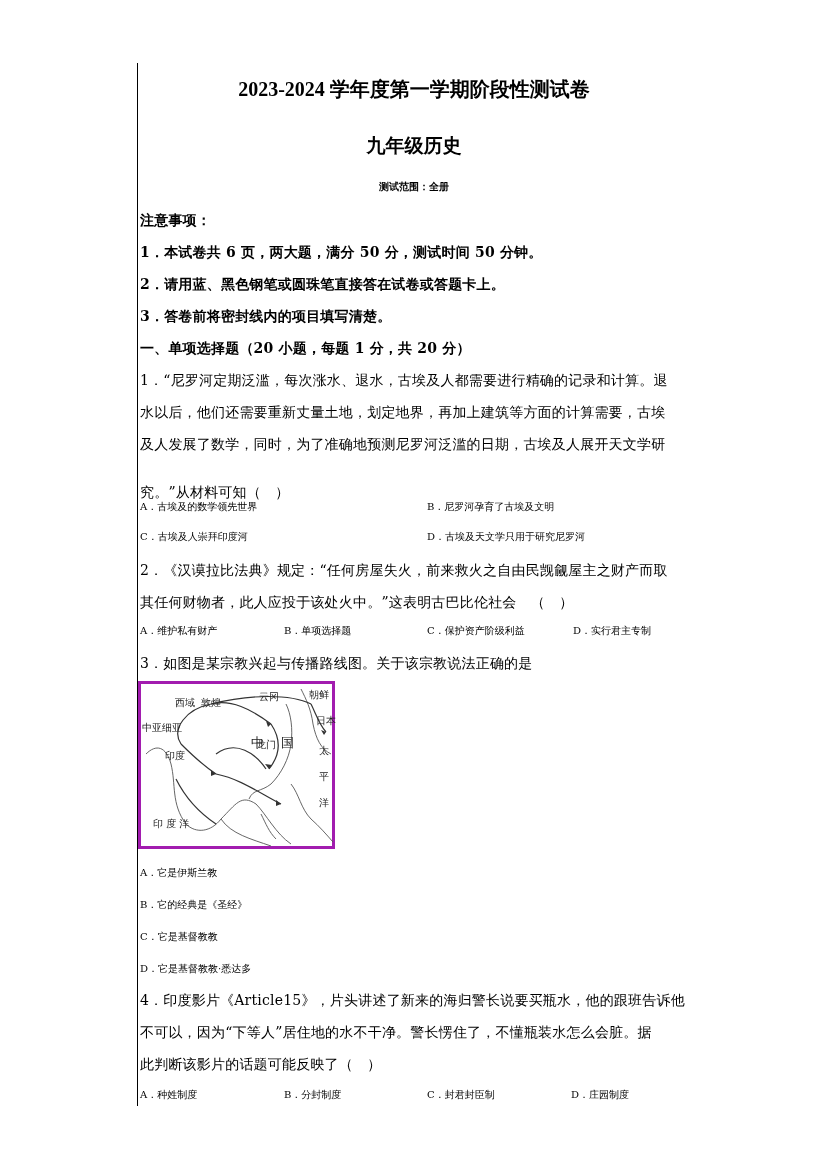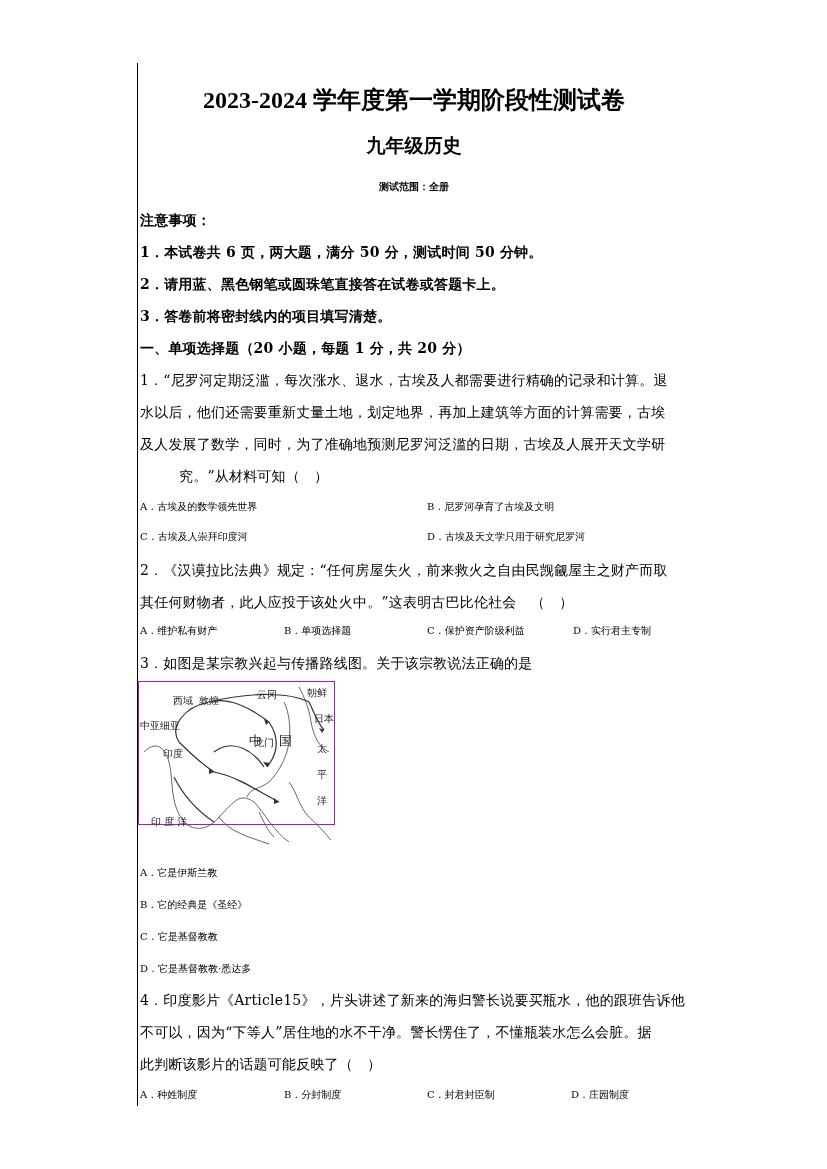--- a/index.html
+++ b/index.html
@@ -9,32 +9,32 @@
       color: #000;
     }
     .margin-line {
       position: absolute; left: 137px; top: 63px; width: 1px; height: 1043px;
       background: #000;
     }
     .title {
       position: absolute; left: 140px; width: 548px; text-align: center;
       font-weight: bold; font-family: "Liberation Serif", "DejaVu Serif", serif;
     }
-    .t1 { top: 84px; font-size: 24px; }
+    .t1 { top: 76px; font-size: 20px; }
     .t2 { top: 133px; font-size: 19px; font-weight: bold; }
     .t3 { top: 180px; font-size: 10px; }
     .line {
       position: absolute; left: 140px; font-size: 14px; white-space: nowrap;
       letter-spacing: 0.2px;
     }
     .bold { font-weight: bold; }
     .opt { position: absolute; font-size: 10px; white-space: nowrap; }
     .map {
-      position: absolute; left: 138px; top: 681px; width: 197px; height: 144px;
-      border: 1px solid #a21caf; background: #fff; box-sizing: border-box;
+      position: absolute; left: 138px; top: 681px; width: 197px; height: 168px;
+      border: 3px solid #a21caf; background: #fff; box-sizing: border-box;
     }
     .map svg { position: absolute; left: 0; top: 0; }
     .map-label {
       position: absolute; font-size: 10px; color: #222; white-space: nowrap;
       font-family: "DejaVu Sans", sans-serif;
     }
   </style>
 </head>
 <body>
 
@@ -46,21 +46,21 @@
 
 <div class="line bold" style="top:212px;">注意事项：</div>
 <div class="line bold" style="top:244px;">1．本试卷共 6 页，两大题，满分 50 分，测试时间 50 分钟。</div>
 <div class="line bold" style="top:276px;">2．请用蓝、黑色钢笔或圆珠笔直接答在试卷或答题卡上。</div>
 <div class="line bold" style="top:308px;">3．答卷前将密封线内的项目填写清楚。</div>
 <div class="line bold" style="top:340px;">一、单项选择题（20 小题，每题 1 分，共 20 分）</div>
 
 <div class="line" style="top:372px;">1．“尼罗河定期泛滥，每次涨水、退水，古埃及人都需要进行精确的记录和计算。退</div>
 <div class="line" style="top:404px;">水以后，他们还需要重新丈量土地，划定地界，再加上建筑等方面的计算需要，古埃</div>
 <div class="line" style="top:436px;">及人发展了数学，同时，为了准确地预测尼罗河泛滥的日期，古埃及人展开天文学研</div>
-<div class="line" style="top:468px;margin-left:39px;">究。”从材料可知（　）</div>
+<div class="line" style="top:484px;">究。”从材料可知（　）</div>
 <div class="opt" style="left:140px; top:500px;">A．古埃及的数学领先世界</div>
 <div class="opt" style="left:427px; top:500px;">B．尼罗河孕育了古埃及文明</div>
 <div class="opt" style="left:140px; top:530px;">C．古埃及人崇拜印度河</div>
 <div class="opt" style="left:427px; top:530px;">D．古埃及天文学只用于研究尼罗河</div>
 
 <div class="line" style="top:562px;">2．《汉谟拉比法典》规定：“任何房屋失火，前来救火之自由民觊觎屋主之财产而取</div>
 <div class="line" style="top:594px;">其任何财物者，此人应投于该处火中。”这表明古巴比伦社会　（　）</div>
 <div class="opt" style="left:140px; top:624px;">A．维护私有财产</div>
 <div class="opt" style="left:284px; top:624px;">B．单项选择题</div>
 <div class="opt" style="left:427px; top:624px;">C．保护资产阶级利益</div>

